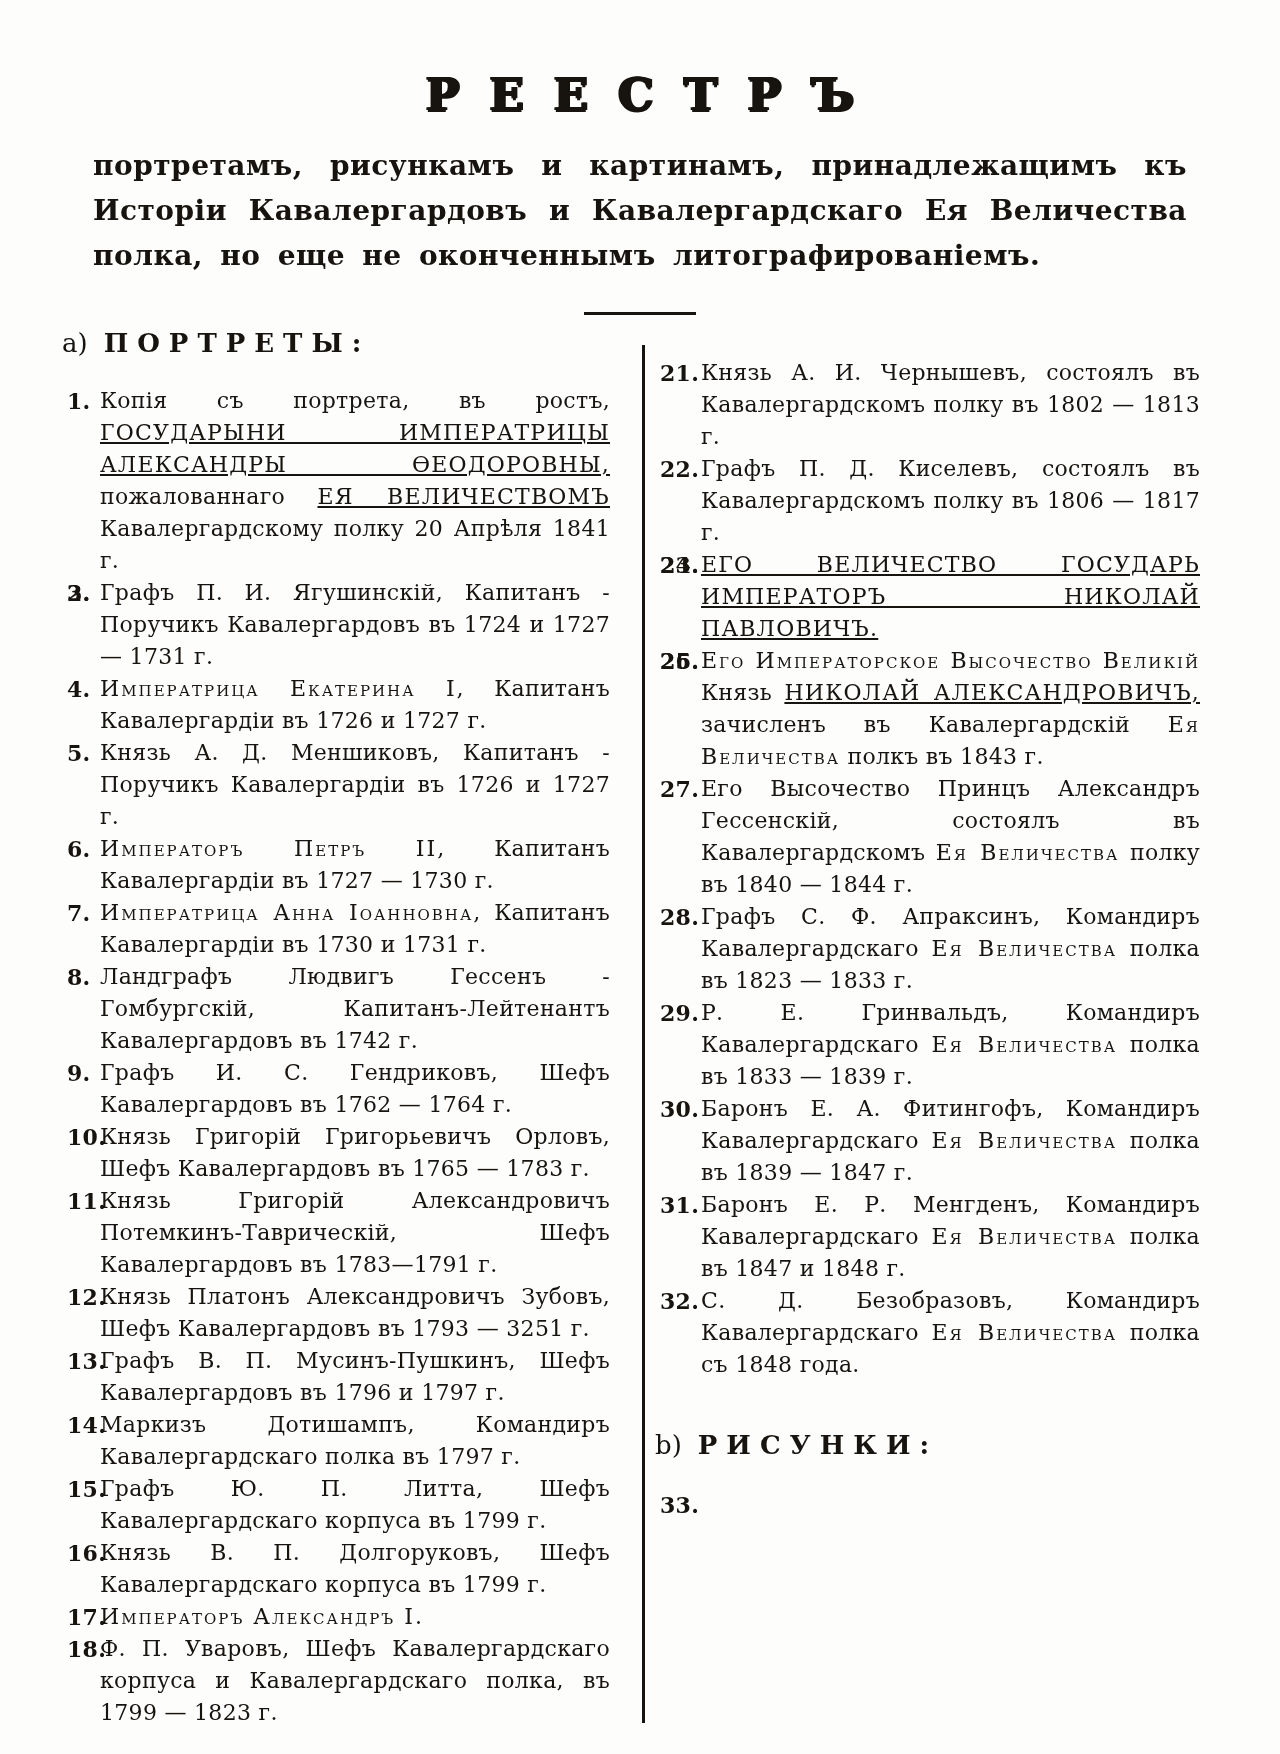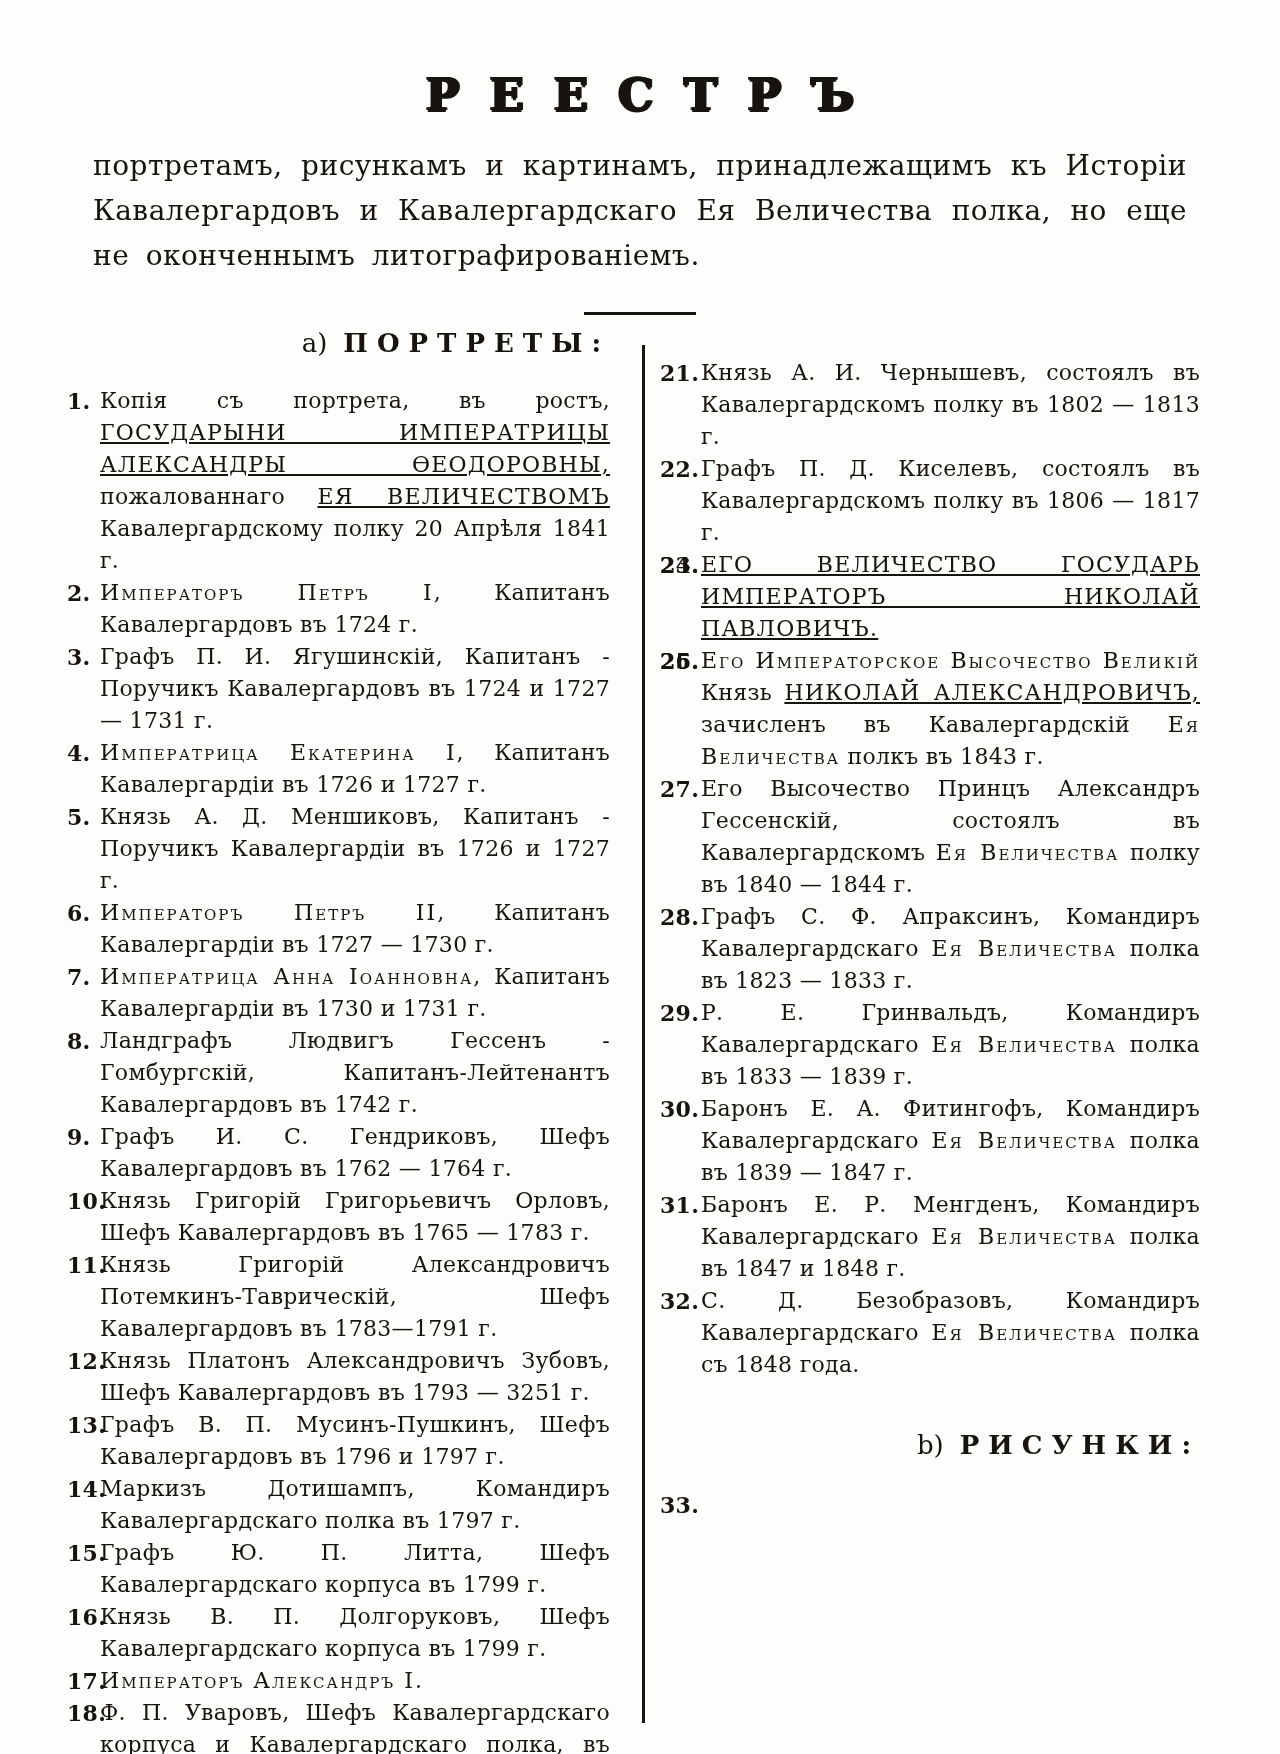--- a/index.html
+++ b/index.html
@@ -15,42 +15,42 @@
 
   .title {
     margin:0; text-align:center;
     font-size:45px; font-weight:bold;
     letter-spacing:30px; padding-left:30px;
     text-shadow:1.5px 0 currentColor, -1.5px 0 currentColor, 0 1.5px currentColor;
   }
 
   .subtitle {
     width:1094px; margin:22px auto 0;
-    font-size:28px; font-weight:normal;
+    font-size:28px; font-weight:bold;
     line-height:45px;
     text-align:justify; text-align-last:left;
     letter-spacing:0.5px; word-spacing:7px;
   }
 
   .divider {
     width:112px; height:0;
     border-top:3px solid var(--ink);
     margin:34px auto 0;
   }
 
   .columns { display:flex; margin-top:6px; padding-left:62px; }
   .col-left  { width:548px; margin-right:32px; }
   .vrule {
     width:3px; height:1378px;
     background:var(--ink);
     margin-top:24px; flex:none;
   }
   .col-right { width:545px; margin-left:10px; padding-top:36px; }
 
-  .sec-heading { text-align:right; font-size:26px; line-height:40px; margin:2px 0 22px; }
+  .sec-heading { text-align:left; font-size:26px; line-height:40px; margin:2px 0 22px; }
   .sec-heading .sec-letter { margin-right:16px; }
   .sec-heading .sec-title  { font-weight:bold; letter-spacing:9px; }
   .sec-heading.drawings { margin:44px 0 24px; }
 
   .list { }
   .item {
     position:relative; padding-left:38px;
     font-size:22px; line-height:32px;
     text-align:justify; text-align-last:left;
     letter-spacing:0.3px;
@@ -78,21 +78,21 @@
   <div class="divider"></div>
 
   <div class="columns">
 
     <div class="col-left">
       <div class="sec-heading">
         <span class="sec-letter">а)</span><span class="sec-title">ПОРТРЕТЫ:</span>
       </div>
       <div class="list">
           <div class="item"><span class="num">1.</span><span class="txt"><span class="n">Копія съ портрета, въ ростъ, </span><span class="c">ГОСУДАРЫНИ ИМПЕРАТРИЦЫ АЛЕКСАНДРЫ ѲЕОДОРОВНЫ,</span><span class="n"> пожалованнаго </span><span class="c">ЕЯ ВЕЛИЧЕСТВОМЪ</span><span class="n"> Кавалергардскому полку 20 Апрѣля 1841 г.</span></span></div>
-          <div class="item"><span class="num">2.</span><span class="txt"><span class="sc">Императоръ Петръ I,</span><span class="n"> Капитанъ Кавалергардовъ въ 1724 г.</span></span></div>
+          <div class="item"><span class="num">2.</span></div>
           <div class="item"><span class="num">3.</span><span class="txt"><span class="n">Графъ П. И. Ягушинскій, Капитанъ - Поручикъ Кавалергардовъ въ 1724 и 1727 — 1731 г.</span></span></div>
           <div class="item"><span class="num">4.</span><span class="txt"><span class="sc">Императрица Екатерина I,</span><span class="n"> Капитанъ Кавалергардіи въ 1726 и 1727 г.</span></span></div>
           <div class="item"><span class="num">5.</span><span class="txt"><span class="n">Князь А. Д. Меншиковъ, Капитанъ - Поручикъ Кавалергардіи въ 1726 и 1727 г.</span></span></div>
           <div class="item"><span class="num">6.</span><span class="txt"><span class="sc">Императоръ Петръ II,</span><span class="n"> Капитанъ Кавалергардіи въ 1727 — 1730 г.</span></span></div>
           <div class="item"><span class="num">7.</span><span class="txt"><span class="sc">Императрица Анна Іоанновна,</span><span class="n"> Капитанъ Кавалергардіи въ 1730 и 1731 г.</span></span></div>
           <div class="item"><span class="num">8.</span><span class="txt"><span class="n">Ландграфъ Людвигъ Гессенъ - Гомбургскій, Капитанъ-Лейтенантъ Кавалергардовъ въ 1742 г.</span></span></div>
           <div class="item"><span class="num">9.</span><span class="txt"><span class="n">Графъ И. С. Гендриковъ, Шефъ Кавалергардовъ въ 1762 — 1764 г.</span></span></div>
           <div class="item"><span class="num">10.</span><span class="txt"><span class="n">Князь Григорій Григорьевичъ Орловъ, Шефъ Кавалергардовъ въ 1765 — 1783 г.</span></span></div>
           <div class="item"><span class="num">11.</span><span class="txt"><span class="n">Князь Григорій Александровичъ Потемкинъ-Таврическій, Шефъ Кавалергардовъ въ 1783—1791 г.</span></span></div>
           <div class="item"><span class="num">12.</span><span class="txt"><span class="n">Князь Платонъ Александровичъ Зубовъ, Шефъ Кавалергардовъ въ 1793 — 3251 г.</span></span></div>

